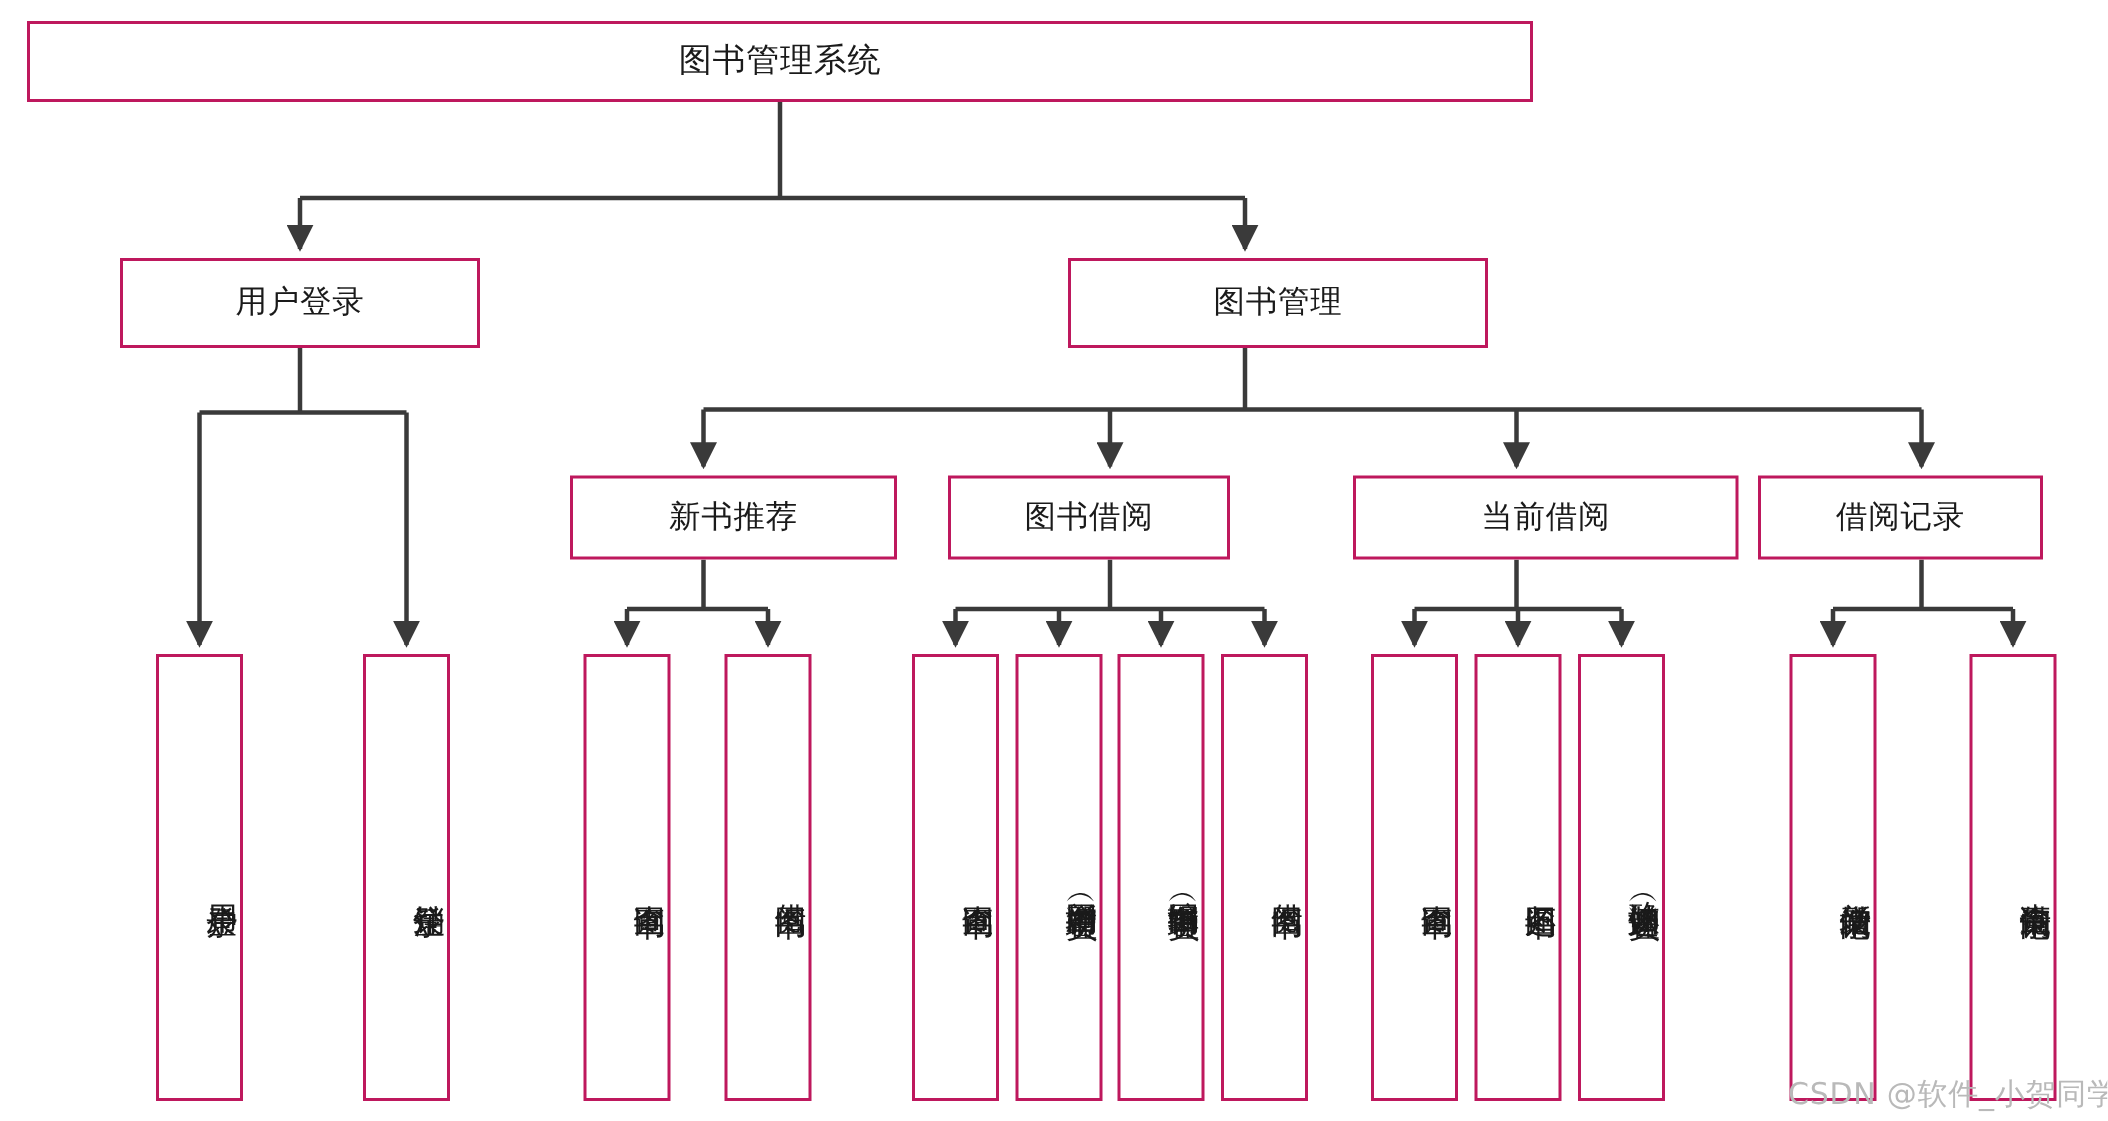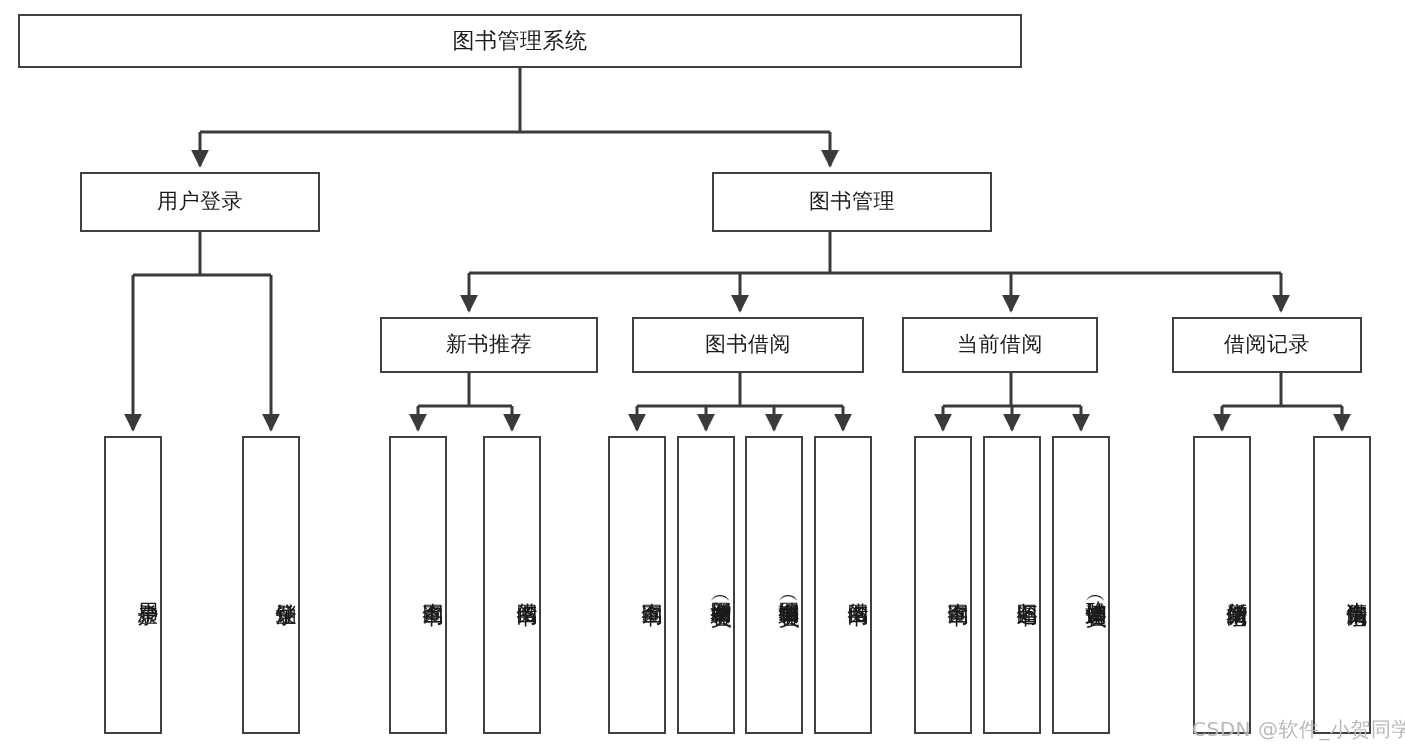--- a/index.html
+++ b/index.html
@@ -22,21 +22,21 @@
     left: 0;
     top: 0;
     width: 1405px;
     height: 747px;
     pointer-events: none;
   }
   .node {
     position: absolute;
     box-sizing: border-box;
     background: #ffffff;
-    border: 2px solid #404040;
+    border: 2px solid #be185d;
     display: flex;
     align-items: center;
     justify-content: center;
     color: #1a1a1a;
   }
   .node-h {
     font-size: 21px;
     letter-spacing: 0.5px;
     line-height: 1.1;
     white-space: nowrap;
@@ -121,22 +121,22 @@
       <path d="M 1342 406 L 1342 430" marker-end="url(#arrow)"></path>
     </g>
   </svg>
 
   <div class="node node-h node-root" id="n-root" style="left: 18px; top: 14px; width: 1004px; height: 54px;">图书管理系统</div>
 
   <div class="node node-h" id="n-l2-0" style="left: 80px; top: 172px; width: 240px; height: 60px;">用户登录</div>
   <div class="node node-h" id="n-l2-1" style="left: 712px; top: 172px; width: 280px; height: 60px;">图书管理</div>
 
   <div class="node node-h" id="n-l3-0" style="left: 380px; top: 317px; width: 218px; height: 56px;">新书推荐</div>
-  <div class="node node-h" id="n-l3-1" style="left: 632px; top: 317px; width: 232px; height: 56px;">图书借阅</div>
-  <div class="node node-h" id="n-l3-2" style="left: 902px; top: 317px; width: 196px; height: 56px;">当前借阅</div>
+  <div class="node node-h" id="n-l3-1" style="left: 632px; top: 317px; width: 188px; height: 56px;">图书借阅</div>
+  <div class="node node-h" id="n-l3-2" style="left: 902px; top: 317px; width: 257px; height: 56px;">当前借阅</div>
   <div class="node node-h" id="n-l3-3" style="left: 1172px; top: 317px; width: 190px; height: 56px;">借阅记录</div>
 
   <div class="node node-v" id="n-leaf-0" style="left: 104px; top: 436px; width: 58px; height: 298px;">
     <span>用户登录</span>
   </div>
   <div class="node node-v" id="n-leaf-1" style="left: 242px; top: 436px; width: 58px; height: 298px;">
     <span>注销登录</span>
   </div>
   <div class="node node-v" id="n-leaf-2" style="left: 389px; top: 436px; width: 58px; height: 298px;">
     <span>查询图书</span>

